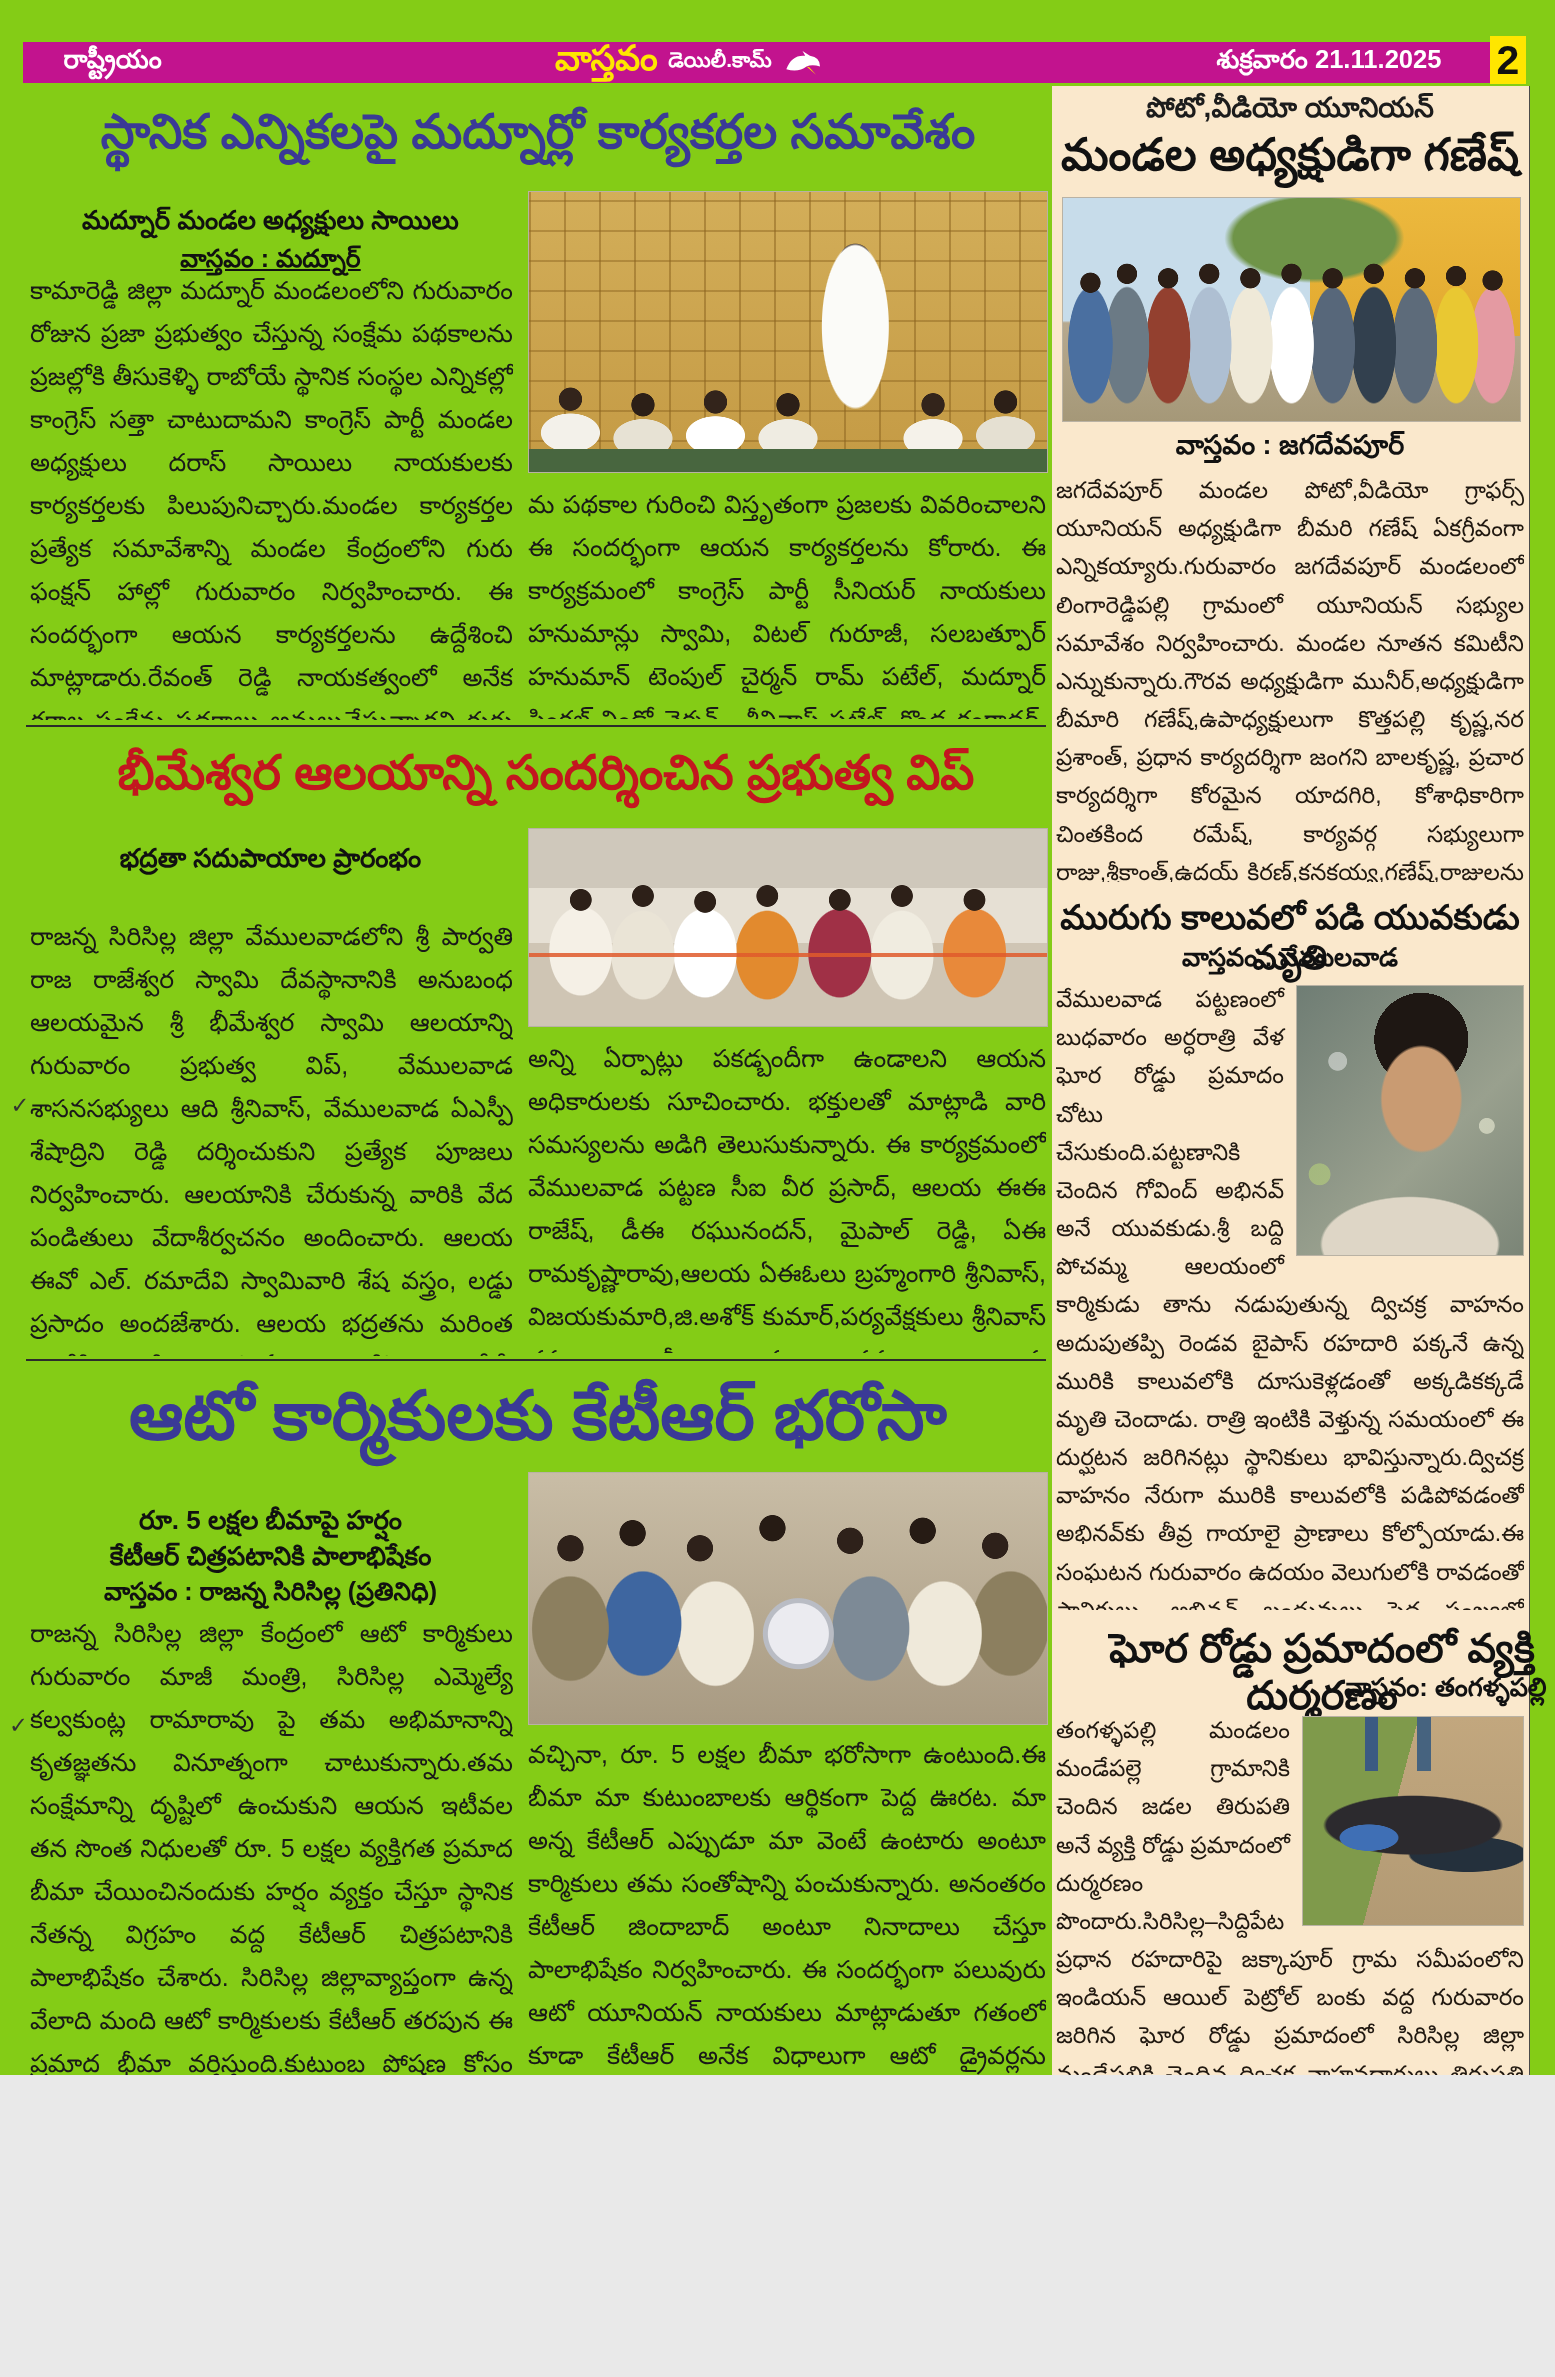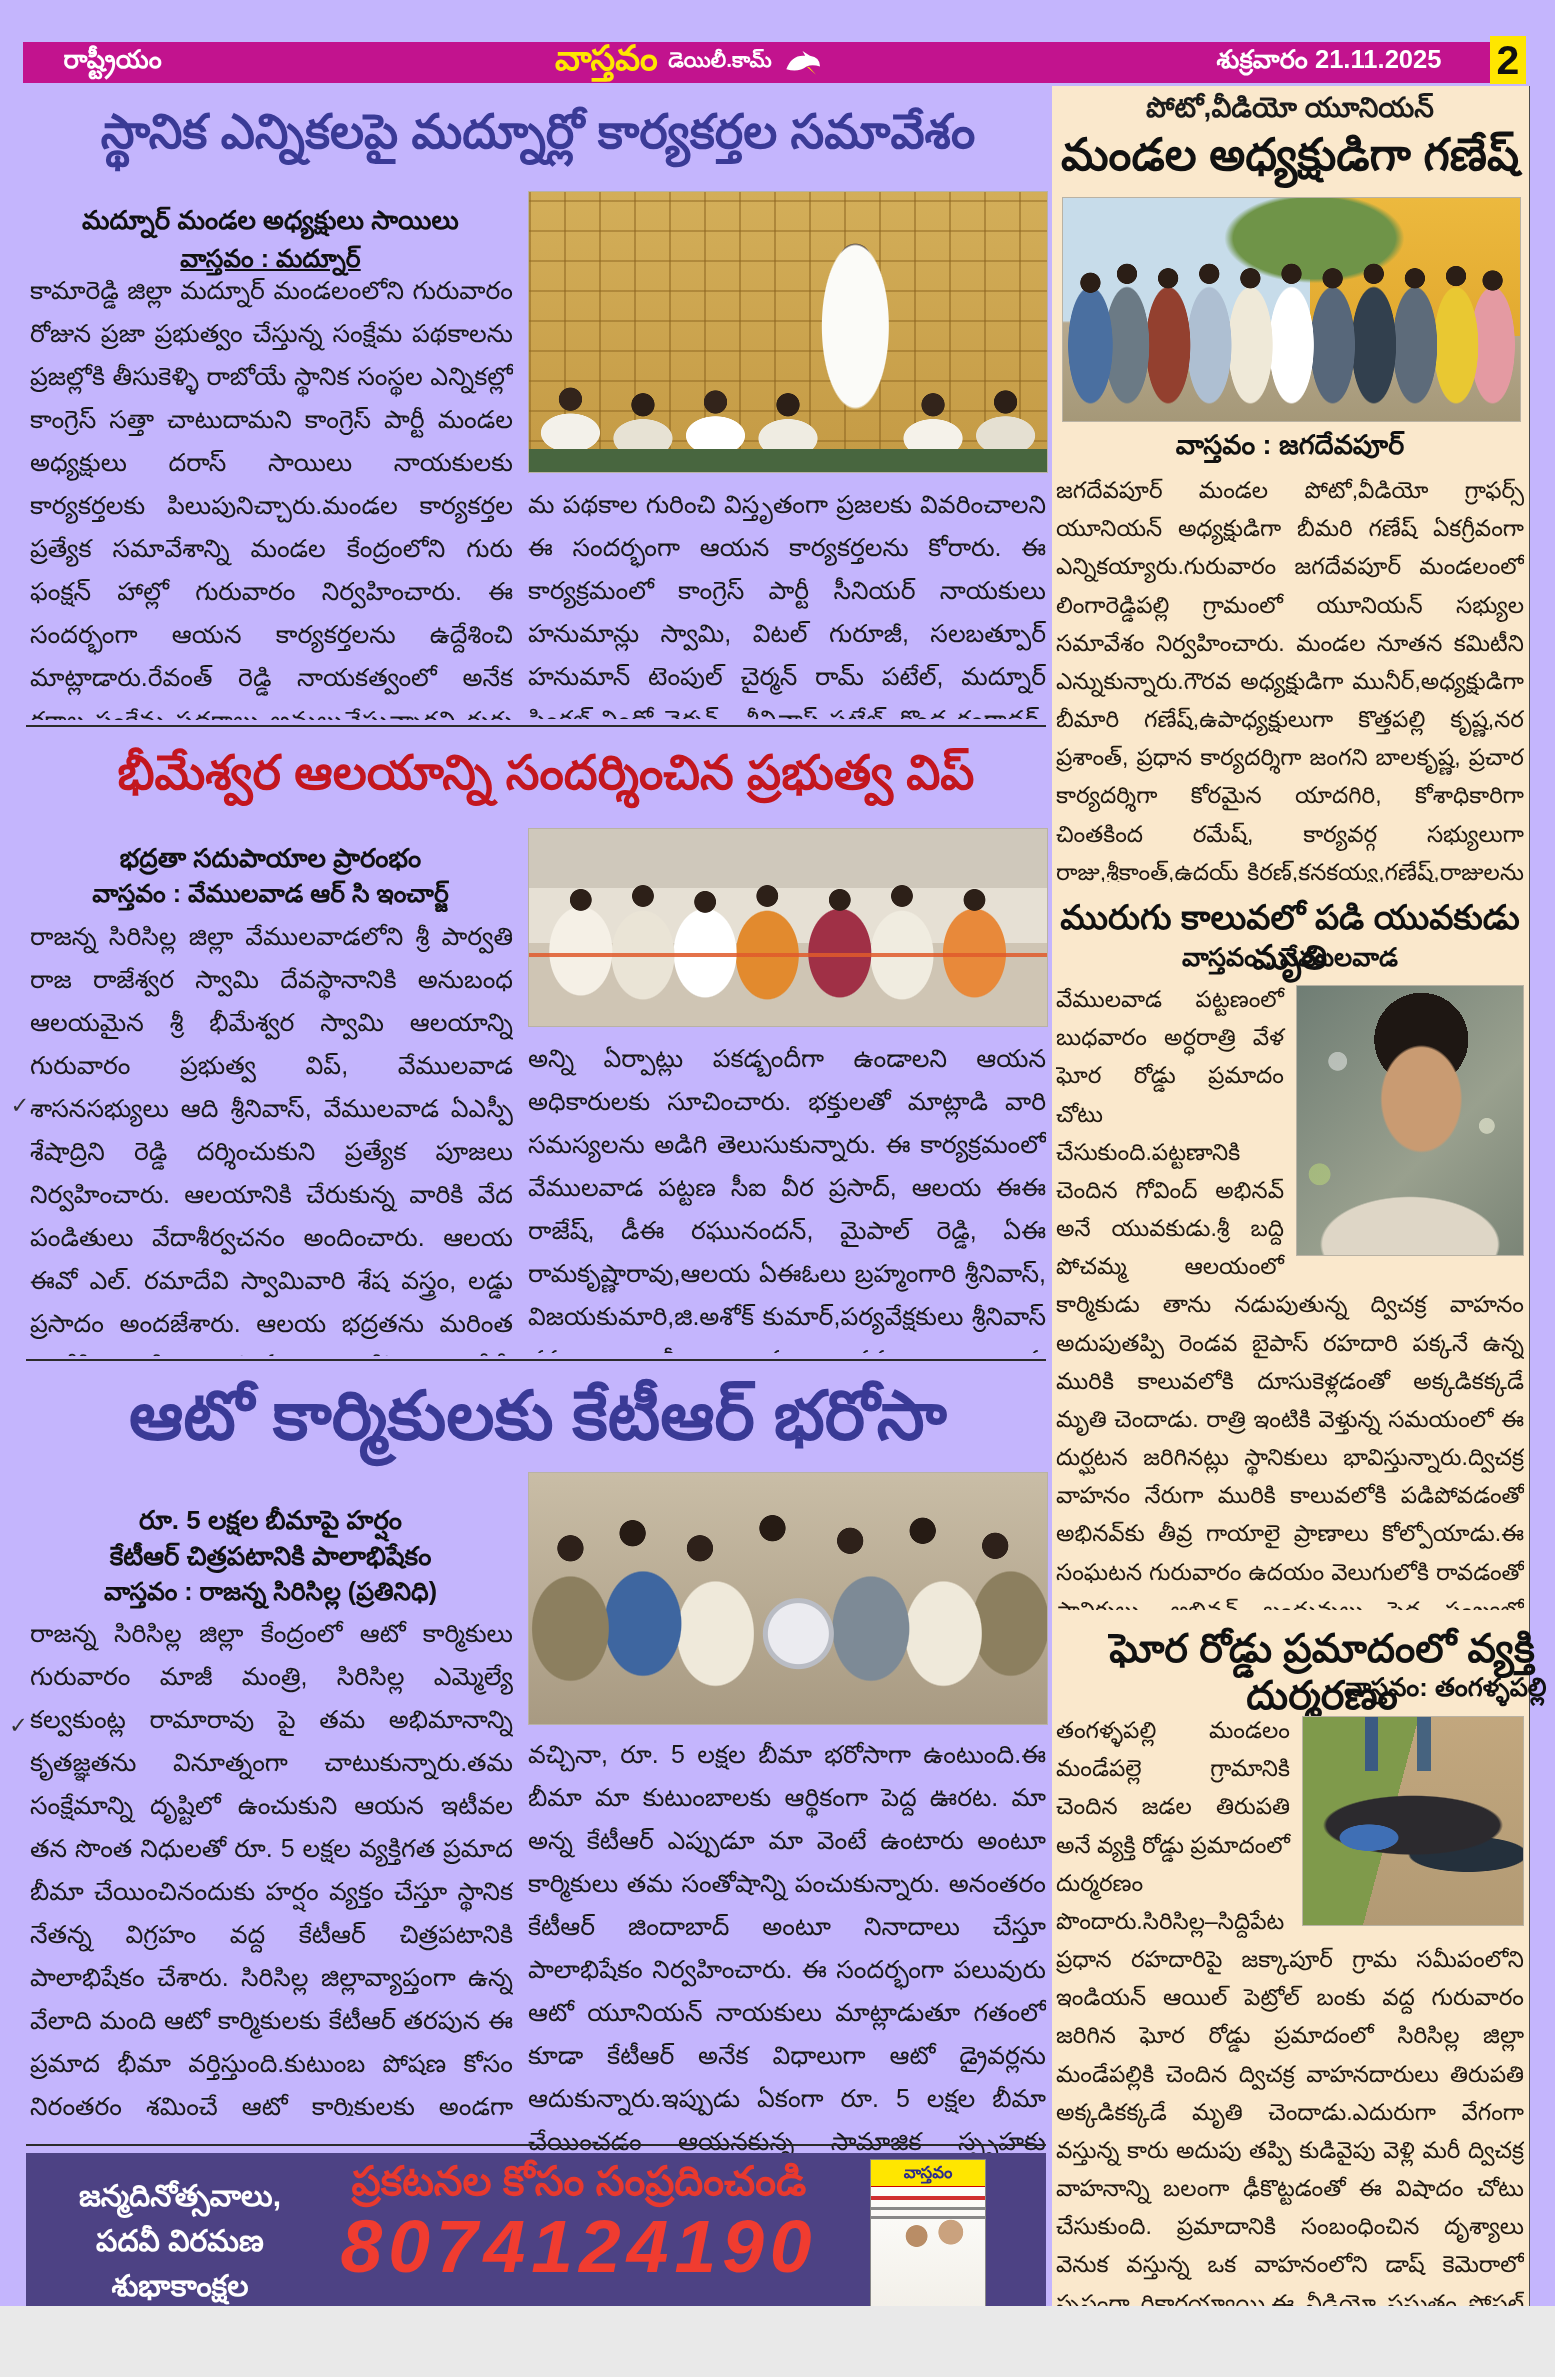--- a/index.html
+++ b/index.html
@@ -1,16 +1,16 @@
 <!DOCTYPE html>
 <html style="font-size:12px"><head>
 <meta charset="utf-8">
 <style>
   html,body{margin:0;padding:0;background:#e9e9e9;}
-  .page{position:relative;width:1555px;height:2306px;background:#c4b5fd;
+  .page{position:relative;width:1555px;height:2075px;background:#84cc16;
         font-family:"Liberation Sans",sans-serif;color:#1c1c1c;overflow:hidden;margin:0 auto;}
   .abs{position:absolute;}
 
   
   .masthead{left:22.6px;top:42px;width:1467px;height:41px;background:#c2138e;
             display:flex;align-items:center;justify-content:space-between;}
   .m-section{margin-left:41px;color:#fff;font-size:25.6px;font-weight:600;}
   .m-brand{display:flex;align-items:center;gap:10.5px;}
   .m-brand-name{color:#ffe600;font-size:35px;font-weight:bold;}
   .m-brand-suffix{color:#ffffff;font-size:21px;font-weight:600;}
@@ -182,21 +182,20 @@
   <div class="abs deck" style="left:41px;top:205px;width:459px;">మద్నూర్ మండల అధ్యక్షులు సాయిలు</div>
   <div class="abs byline" style="left:41px;top:244px;width:459px;text-decoration:underline;">వాస్తవం : మద్నూర్</div>
   <div class="abs photo photo-a1" style="left:528px;top:191px;width:518px;height:280px;"></div>
   <div class="abs body-txt" style="left:30px;top:269px;width:483px;height:451px;">కామారెడ్డి జిల్లా మద్నూర్ మండలంలోని గురువారం రోజున ప్రజా ప్రభుత్వం చేస్తున్న సంక్షేమ పథకాలను ప్రజల్లోకి తీసుకెళ్ళి రాబోయే స్థానిక సంస్థల ఎన్నికల్లో కాంగ్రెస్ సత్తా చాటుదామని కాంగ్రెస్ పార్టీ మండల అధ్యక్షులు దరాస్ సాయిలు నాయకులకు కార్యకర్తలకు పిలుపునిచ్చారు.మండల కార్యకర్తల ప్రత్యేక సమావేశాన్ని మండల కేంద్రంలోని గురు ఫంక్షన్ హాల్లో గురువారం నిర్వహించారు. ఈ సందర్భంగా ఆయన కార్యకర్తలను ఉద్దేశించి మాట్లాడారు.రేవంత్ రెడ్డి నాయకత్వంలో అనేక రకాల సంక్షేమ పథకాలు అమలుచేస్తున్నారని గుర్తు చేశారు. వాటిని గ్రామాల్లోని ఇంటింటికి తీసుకెళ్ళాలని కార్యకర్తలను కోరారు.ఈ సంక్షేమ పథకాలే రాబోయే స్థానిక సంస్థల ఎన్నికల్లో కాంగ్రెస్ పార్టీ అభ్యర్థులను గెలిపిస్తాయని తెలిపారు. అందుచేత సంక్షే</div>
   <div class="abs body-txt" style="left:528px;top:483px;width:518px;height:236px;">మ పథకాల గురించి విస్తృతంగా ప్రజలకు వివరించాలని ఈ సందర్భంగా ఆయన కార్యకర్తలను కోరారు. ఈ కార్యక్రమంలో కాంగ్రెస్ పార్టీ సీనియర్ నాయకులు హనుమాన్లు స్వామి, విటల్ గురూజీ, సలబత్పూర్ హనుమాన్ టెంపుల్ చైర్మన్ రామ్ పటేల్, మద్నూర్ సింగల్ విండో చైర్మన్ , శ్రీనివాస్ పటేల్, కొండ గంగాధర్, వట్నాలు వార్ రమేష్, హనుమంతు యాదవ్, బండి వార్ గోపి, పార్టీ ముఖ్య నాయకులు మద్నూర్ మండల గ్రామాల నుంచి వచ్చిన కార్యకర్తలు పెద్ద సంఖ్యలో పాల్గొన్నారు.</div>
 
   <div class="abs rule" style="left:26px;top:725px;width:1020px;"></div>
 
   <div class="abs headline hl-red" style="left:38px;top:745px;width:1016px;font-size:48px;">భీమేశ్వర ఆలయాన్ని సందర్శించిన ప్రభుత్వ విప్</div>
   <div class="abs deck" style="left:41px;top:843px;width:459px;">భద్రతా సదుపాయాల ప్రారంభం</div>
-  <div class="abs byline" style="left:41px;top:879px;width:459px;">వాస్తవం : వేములవాడ ఆర్ సి ఇంచార్జ్</div>
   <div class="abs photo photo-a2" style="left:528px;top:828px;width:518px;height:197px;"></div>
   <div class="abs body-txt" style="left:30px;top:915px;width:483px;height:441px;">రాజన్న సిరిసిల్ల జిల్లా వేములవాడలోని శ్రీ పార్వతి రాజ రాజేశ్వర స్వామి దేవస్థానానికి అనుబంధ ఆలయమైన శ్రీ భీమేశ్వర స్వామి ఆలయాన్ని గురువారం ప్రభుత్వ విప్, వేములవాడ శాసనసభ్యులు ఆది శ్రీనివాస్, వేములవాడ ఏఎస్పీ శేషాద్రిని రెడ్డి దర్శించుకుని ప్రత్యేక పూజలు నిర్వహించారు. ఆలయానికి చేరుకున్న వారికి వేద పండితులు వేదాశీర్వచనం అందించారు. ఆలయ ఈవో ఎల్. రమాదేవి స్వామివారి శేష వస్త్రం, లడ్డు ప్రసాదం అందజేశారు. ఆలయ భద్రతను మరింత బలోపేతం చేయడానికి ఏర్పాటు చేసిన 32 సీసీ కెమెరాలు,15 హ్యాండ్ మెటల్ డిటెక్టర్లు, 5 డోర్ ఫ్రేమ్ మెటల్ డిటెక్టర్లు ప్రభుత్వ విప్ చేతుల మీదుగా రిబ్బన్ కట్ చేసి ప్రారంభించారు. భక్తులకు ఎలాంటి ఇబ్బందులు కలగకుండా</div>
   <div class="abs body-txt" style="left:528px;top:1037px;width:518px;height:316px;">అన్ని ఏర్పాట్లు పకడ్బందీగా ఉండాలని ఆయన అధికారులకు సూచించారు. భక్తులతో మాట్లాడి వారి సమస్యలను అడిగి తెలుసుకున్నారు. ఈ కార్యక్రమంలో వేములవాడ పట్టణ సీఐ వీర ప్రసాద్, ఆలయ ఈఈ రాజేష్, డీఈ రఘునందన్, మైపాల్ రెడ్డి, ఏఈ రామకృష్ణారావు,ఆలయ ఏఈఓలు బ్రహ్మంగారి శ్రీనివాస్, విజయకుమారి,జి.అశోక్ కుమార్,పర్యవేక్షకులు శ్రీనివాస్ శర్మ, శ్రీకాంతాచార్యులు,ఇతర ఆలయ ఉద్యోగులు,పోలీస్ సిబ్బంది పాల్గొన్నారు.</div>
 
   <div class="abs rule" style="left:26px;top:1359px;width:1020px;"></div>
 
   <div class="abs headline hl-blue" style="left:30px;top:1375px;width:1016px;font-size:68px;">ఆటో కార్మికులకు కేటీఆర్ భరోసా</div>
   <div class="abs deck" style="left:41px;top:1505px;width:459px;">రూ. 5 లక్షల బీమాపై హర్షం</div>
   <div class="abs deck" style="left:41px;top:1541px;width:459px;">కేటీఆర్ చిత్రపటానికి పాలాభిషేకం</div>
   <div class="abs byline" style="left:41px;top:1577px;width:459px;">వాస్తవం : రాజన్న సిరిసిల్ల (ప్రతినిధి)</div>

